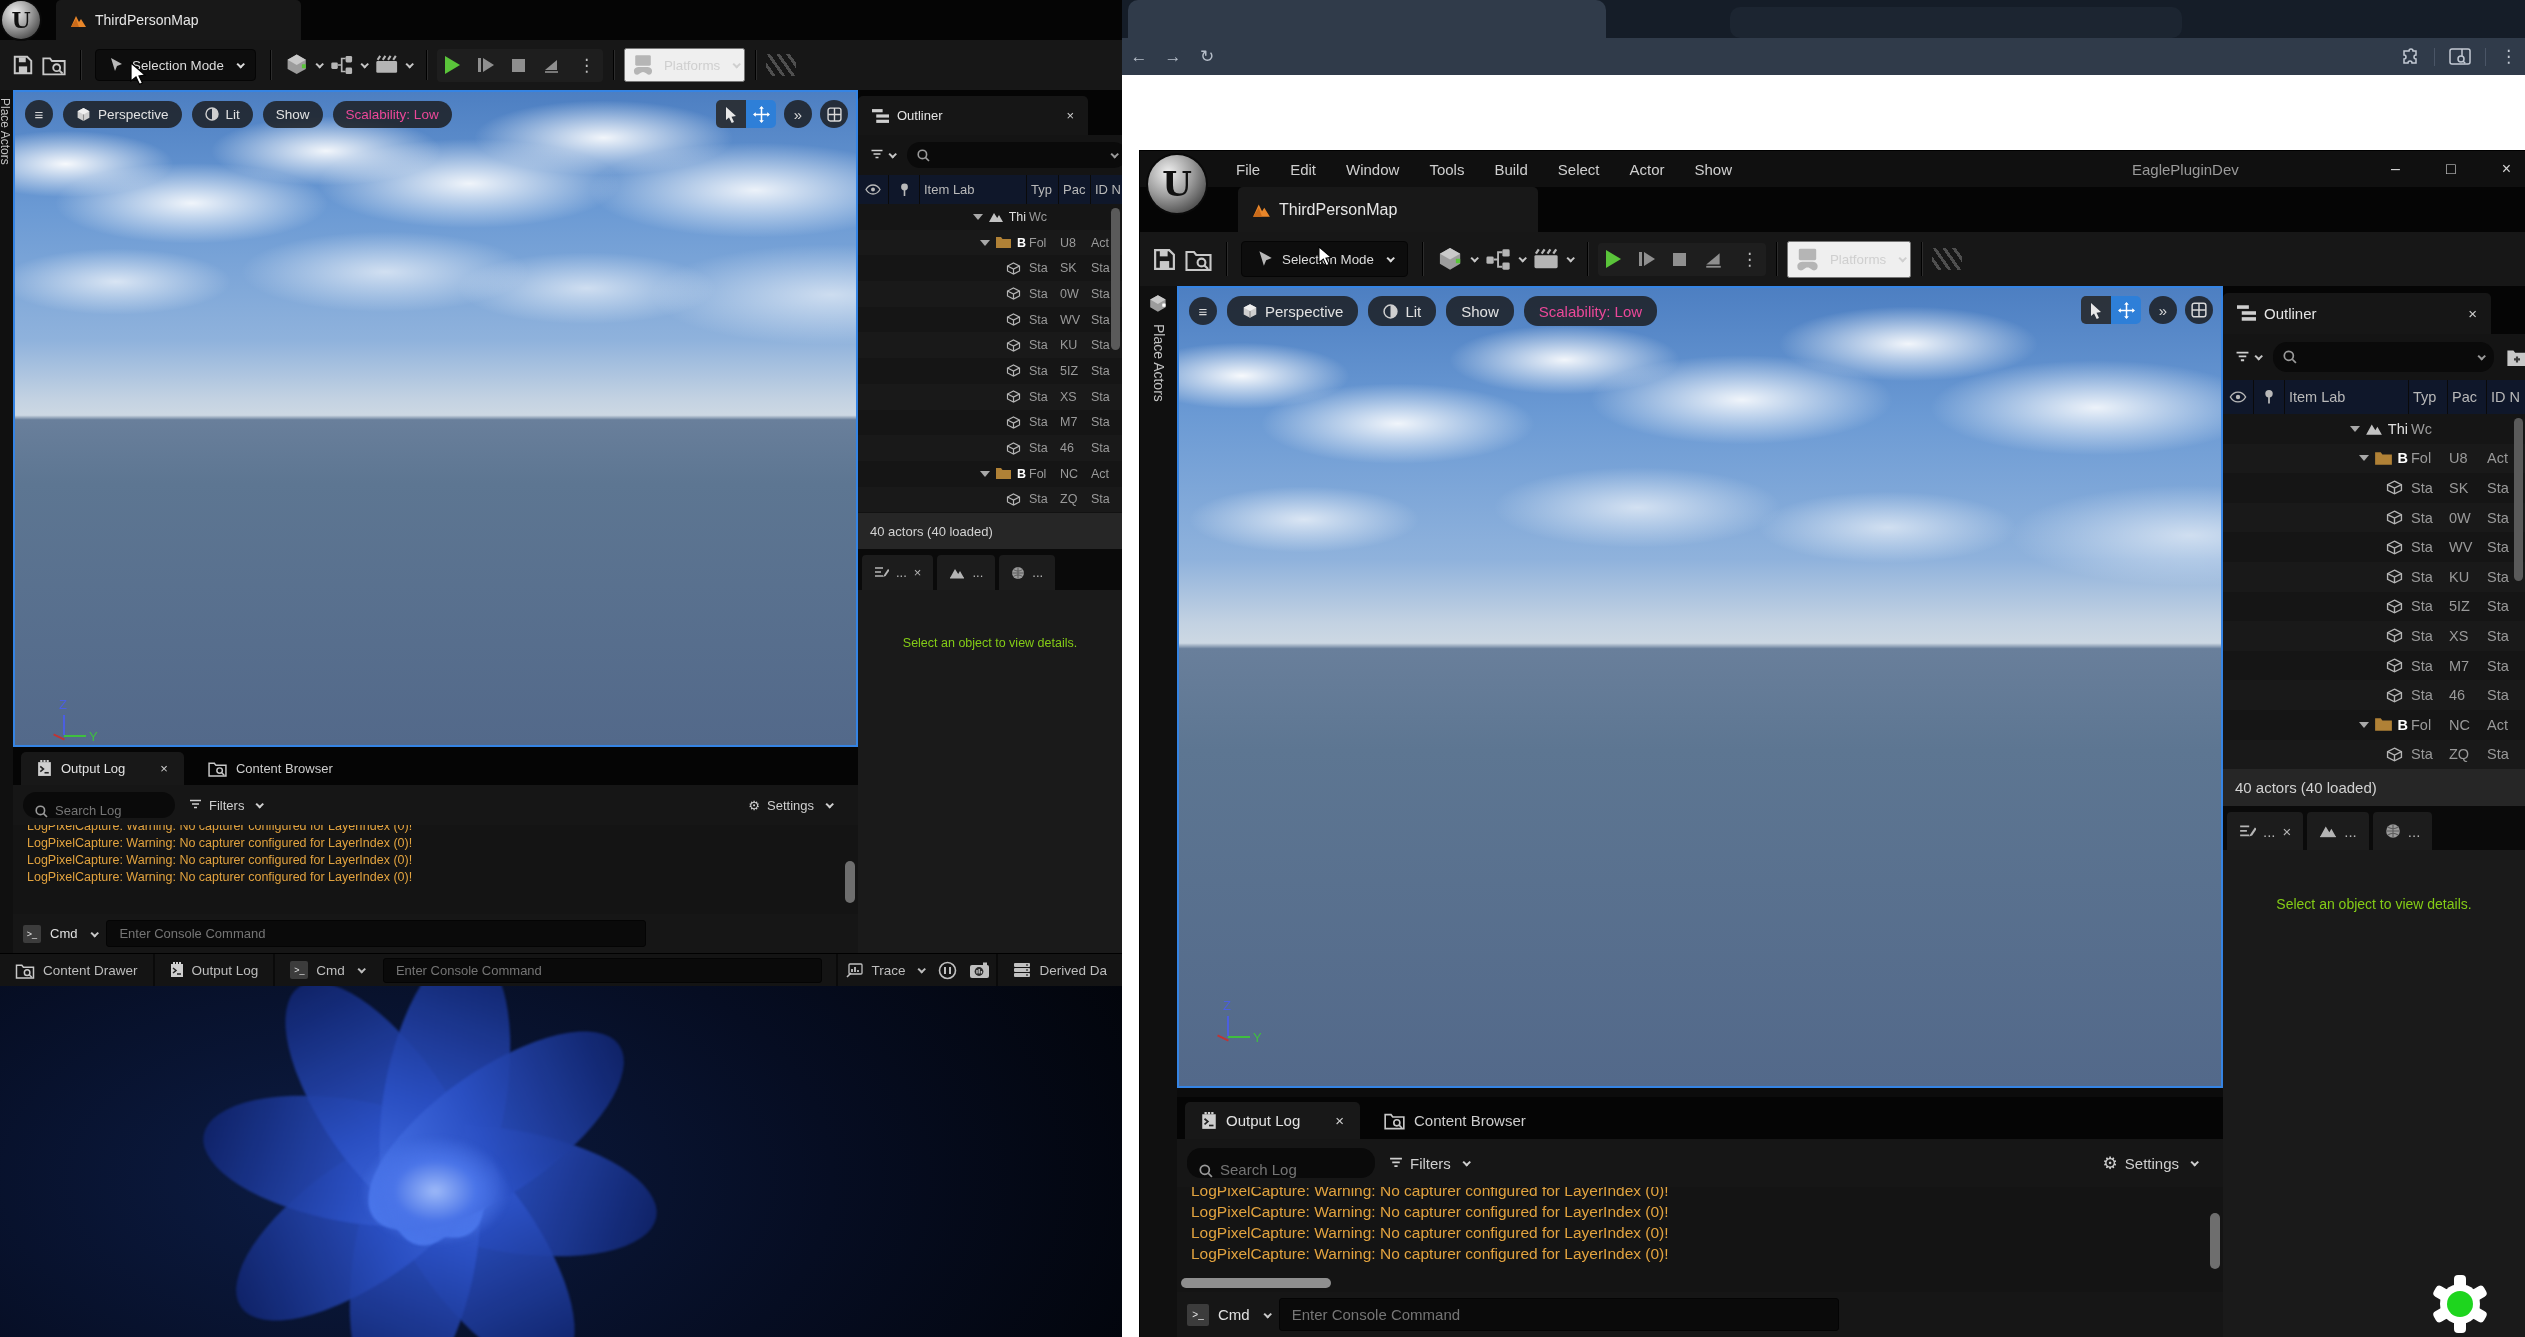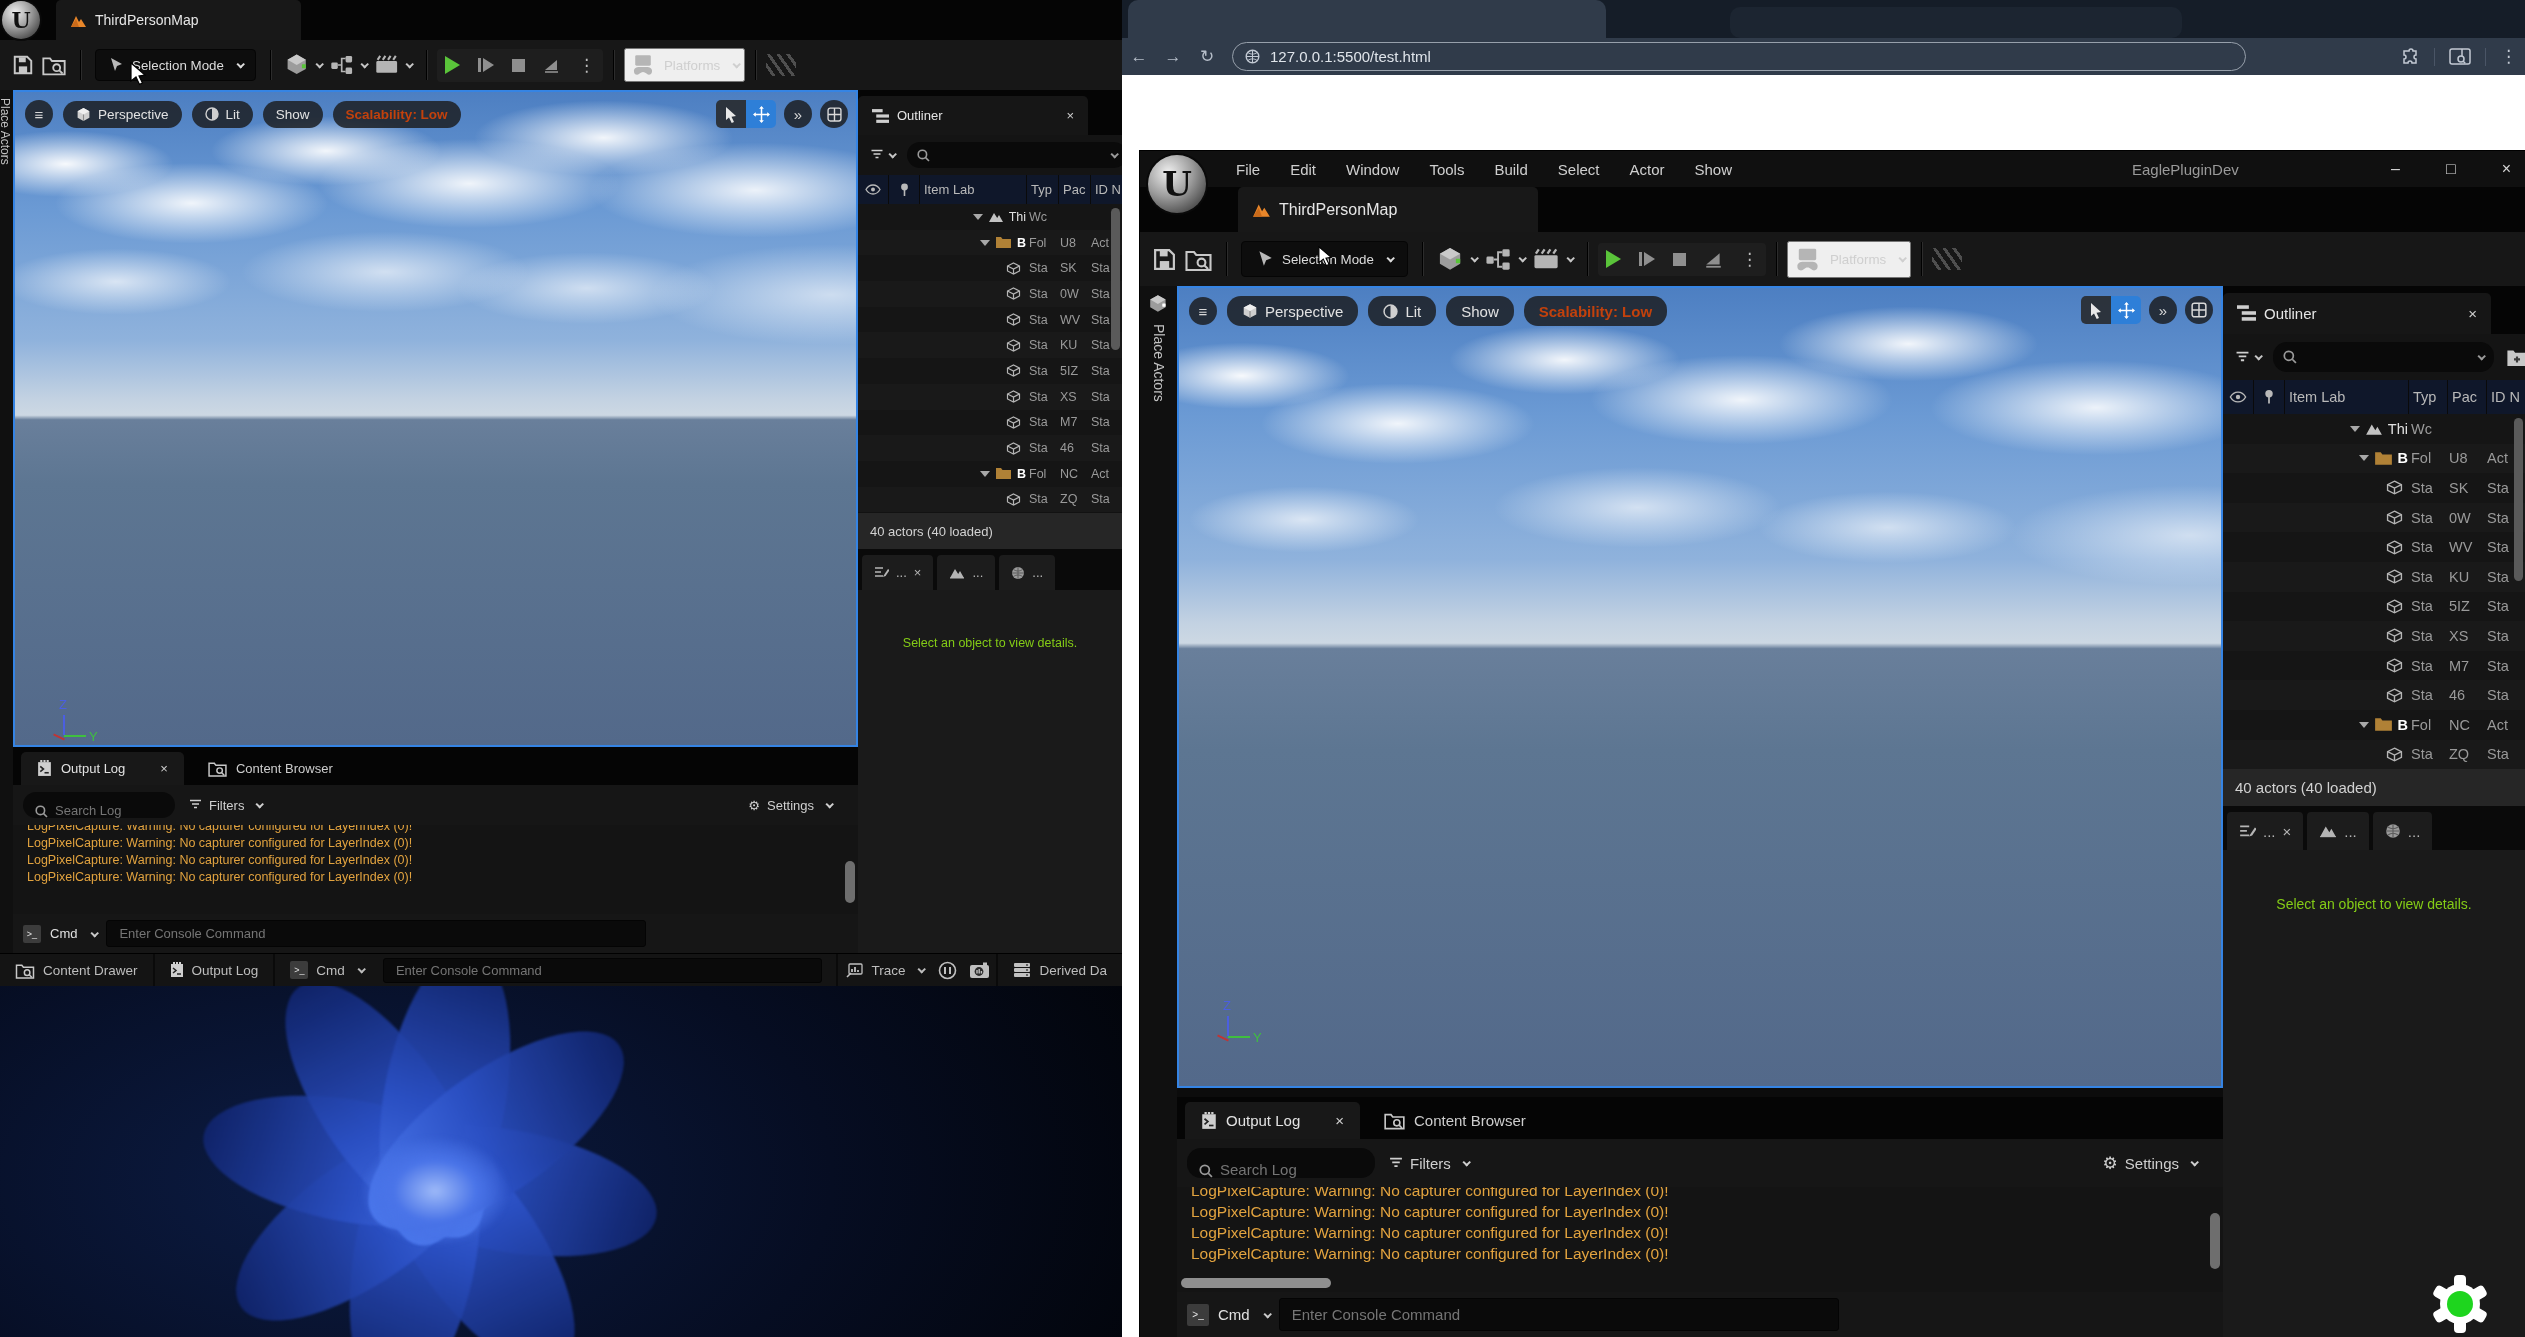--- a/index.html
+++ b/index.html
@@ -93,21 +93,21 @@
      radial-gradient(230px 66px at 88% 30%,rgba(255,255,255,.88),rgba(255,255,255,0) 72%),
      radial-gradient(160px 46px at 12% 58%,rgba(255,255,255,.7),rgba(255,255,255,0) 72%),
      radial-gradient(200px 56px at 44% 55%,rgba(255,255,255,.65),rgba(255,255,255,0) 72%),
      radial-gradient(180px 50px at 68% 60%,rgba(255,255,255,.62),rgba(255,255,255,0) 72%),
      radial-gradient(250px 70px at 97% 62%,rgba(255,255,255,.6),rgba(255,255,255,0) 72%)}
   .vp-top{position:absolute;left:10px;top:8px;display:flex;align-items:center;gap:10px}
   .vp-circle{width:28px;height:28px;border-radius:50%;background:rgba(28,30,34,.85);display:flex;align-items:center;justify-content:center;color:#d9d9d9;font-size:15px;flex:none}
   .vp-pill{display:flex;align-items:center;gap:7px;background:rgba(28,30,34,.85);border-radius:14px;color:#e2e2e2;flex:none}
   .sm .vp-pill{height:27px;padding:0 13px;font-size:13.5px}
   .lg .vp-pill{height:30px;padding:0 15px;font-size:15px}
-  .vp-pill.scal{color:#c2410c;font-weight:bold}
+  .vp-pill.scal{color:#ec4899;font-weight:normal}
   .vp-tools{position:absolute;top:8px;right:8px;display:flex;align-items:center;gap:8px}
   .tool-pair{display:flex;border-radius:5px;overflow:hidden}
   .tool-btn{width:30px;height:28px;display:flex;align-items:center;justify-content:center;background:rgba(40,42,46,.9)}
   .tool-btn.active{background:#2e7fd8}
   .gizmo{position:absolute}
   .sm .gizmo{left:34px;bottom:42px}
   .lg .gizmo{left:34px;bottom:82px}
   .gz-z{position:absolute;left:14px;top:12px;width:2px;height:20px;background:#4b5fe0}
   .gz-y{position:absolute;left:15px;top:32px;width:22px;height:2px;background:#3fbf3f}
   .gz-x{position:absolute;left:4px;top:33px;width:12px;height:2px;background:#c03434;transform:rotate(25deg)}
@@ -757,27 +757,20 @@
 <div id="right-area">
 
   <div class="br-tabstrip">
     <div class="br-tab"></div>
     <div class="br-tab ghost"></div>
   </div>
   <div class="br-toolbar">
     <span class="nav-ic">←</span>
     <span class="nav-ic">→</span>
     <span class="nav-ic">↻</span>
-    <div class="url-pill">
-      <svg width="15" height="15" viewBox="0 0 15 15">
-          <circle cx="7.5" cy="7.5" r="6.3" fill="none" stroke="#c3cad4" stroke-width="1.4"></circle>
-          <path d="M7.5 1.2v12.6M1.2 7.5h12.6M3 3.6c2.8 2 6.2 2 9 0M3 11.4c2.8-2 6.2-2 9 0" stroke="#c3cad4" fill="none"></path>
-        </svg>
-      <span>127.0.0.1:5500/test.html</span>
-    </div>
     <div class="br-right">
       <svg width="20" height="20" viewBox="0 0 20 20">
           <path d="M8 2a2 2 0 014 0h3v4a2 2 0 000 4v4h-4a2 2 0 00-4 0H3v-4a2 2 0 000-4V2z" fill="none" stroke="#c3cad4" stroke-width="1.5" transform="translate(1,2)"></path>
         </svg>
       <span class="br-sep"></span>
       <svg width="22" height="18" viewBox="0 0 22 18">
           <rect x="1" y="1" width="20" height="15" rx="2" fill="none" stroke="#c3cad4" stroke-width="1.5"></rect>
           <path d="M13 1v7" stroke="#c3cad4" stroke-width="1.5"></path>
           <circle cx="12" cy="11" r="3" fill="none" stroke="#c3cad4" stroke-width="1.5"></circle>
           <path d="M14.2 13.2l2 2" stroke="#c3cad4" stroke-width="1.5"></path>

